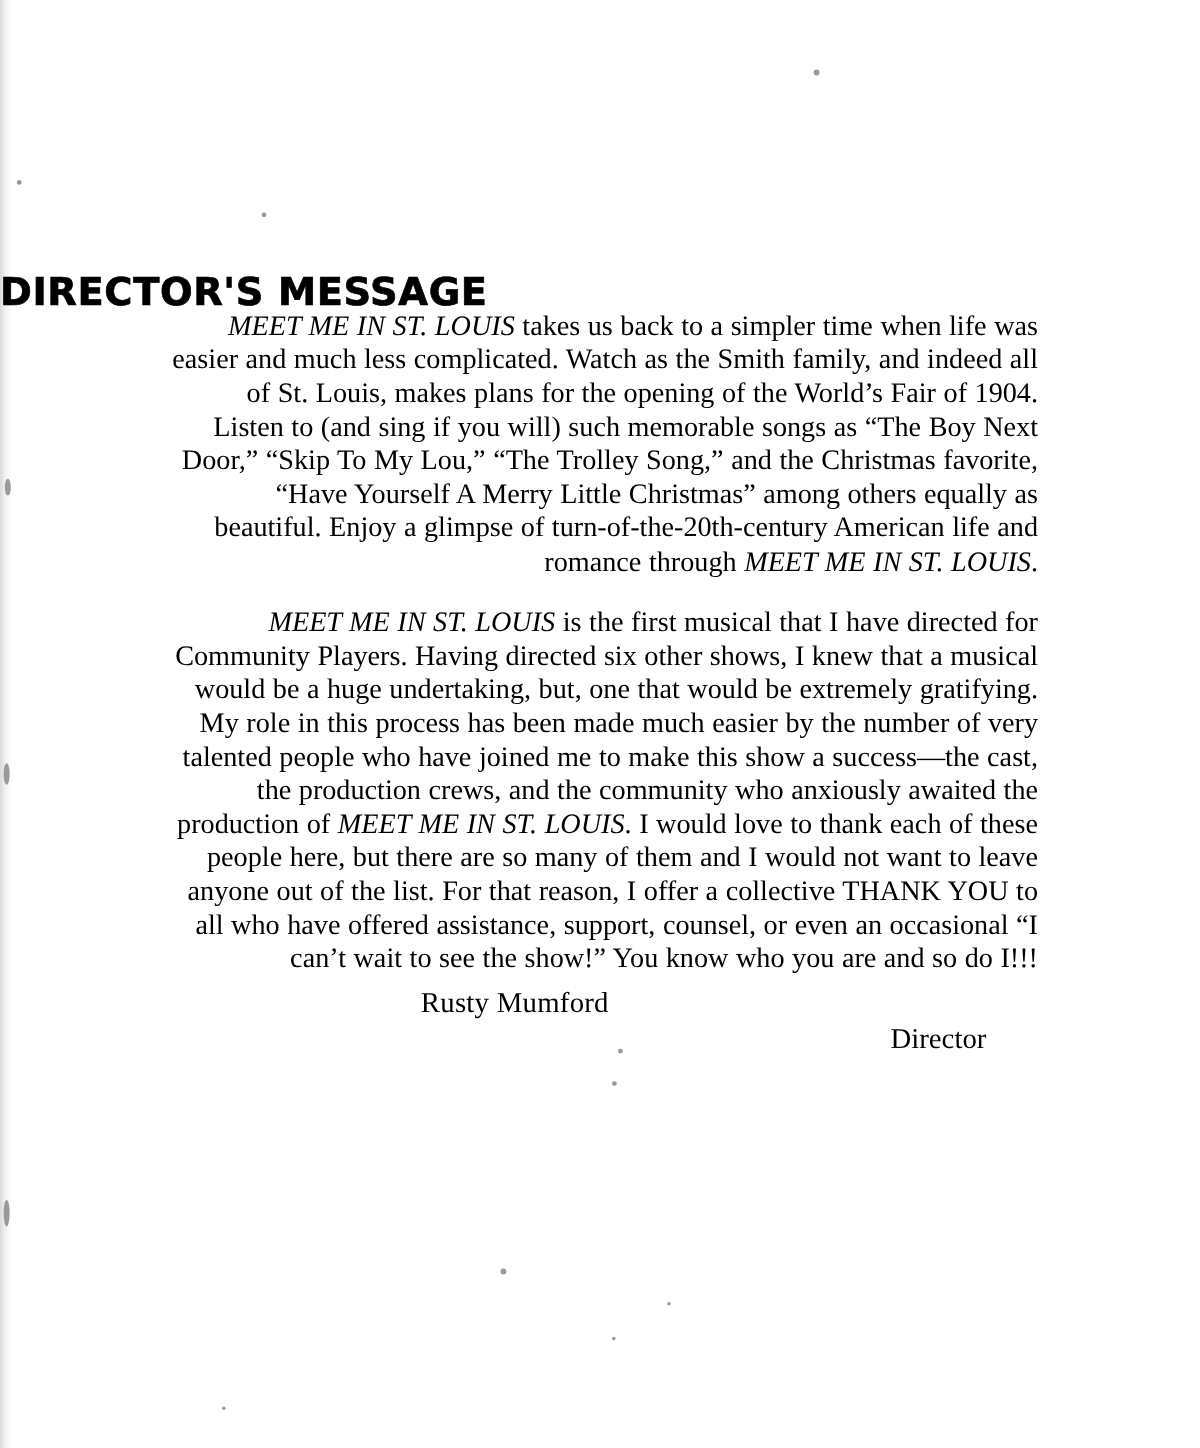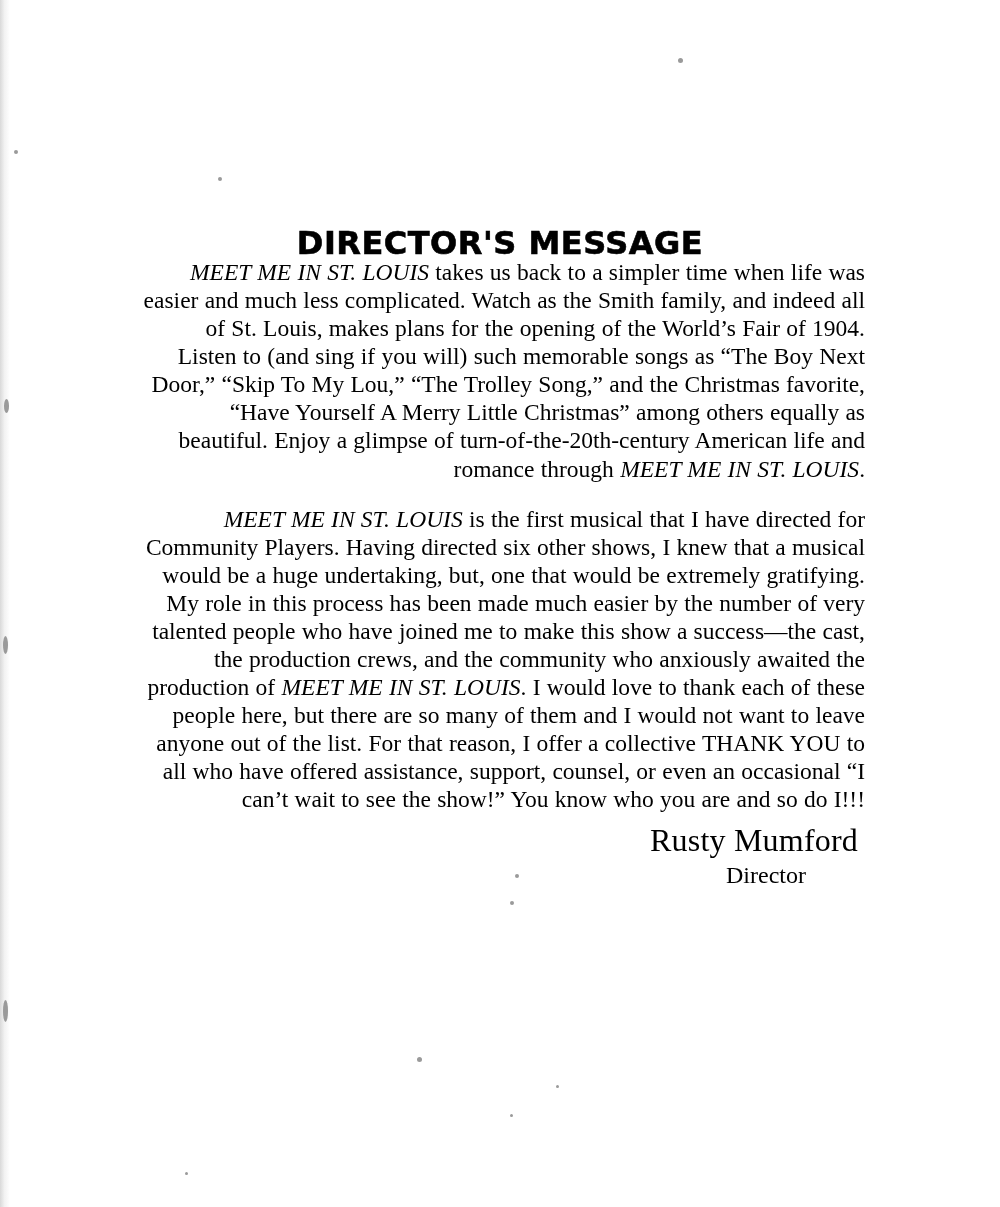--- a/index.html
+++ b/index.html
@@ -34,21 +34,20 @@
     left: 0;
     top: 0;
     width: 1000px;
     height: 1207px;
   }
   .doc-title {
     position: absolute;
     left: 0;
     top: 203px;
     width: 1000px;
-    text-align: center;
     font-family: "DejaVu Sans", sans-serif;
     font-weight: bold;
     font-size: 32px;
     letter-spacing: 0.5px;
     color: #000;
     -webkit-text-stroke: 0.6px #000;
   }
   .body-block {
     position: absolute;
     left: 143px;
@@ -67,29 +66,30 @@
     font-style: italic;
   }
   .signature {
     position: absolute;
     left: 0;
     top: 823px;
     width: 858px;
     text-align: right;
   }
   .sig-name {
-    font-size: 32px;
+    font-size: 24px;
     line-height: 1.1;
     letter-spacing: 0.2px;
+    text-align: center;
   }
   .sig-role {
     font-size: 24px;
     line-height: 1.25;
     margin-top: 2px;
-    margin-right: 52px;
+    margin-right: 36px;
   }
 </style>
 </head>
 <body>
 
 <div class="scan-edge-left"></div>
 <div class="speck" style="left:678px; top:58px; width:5px; height:5px;"></div>
 <div class="speck" style="left:218px; top:177px; width:4px; height:4px;"></div>
 <div class="speck" style="left:14px; top:150px; width:4px; height:4px;"></div>
 <div class="speck" style="left:4px; top:399px; width:5px; height:14px;"></div>

